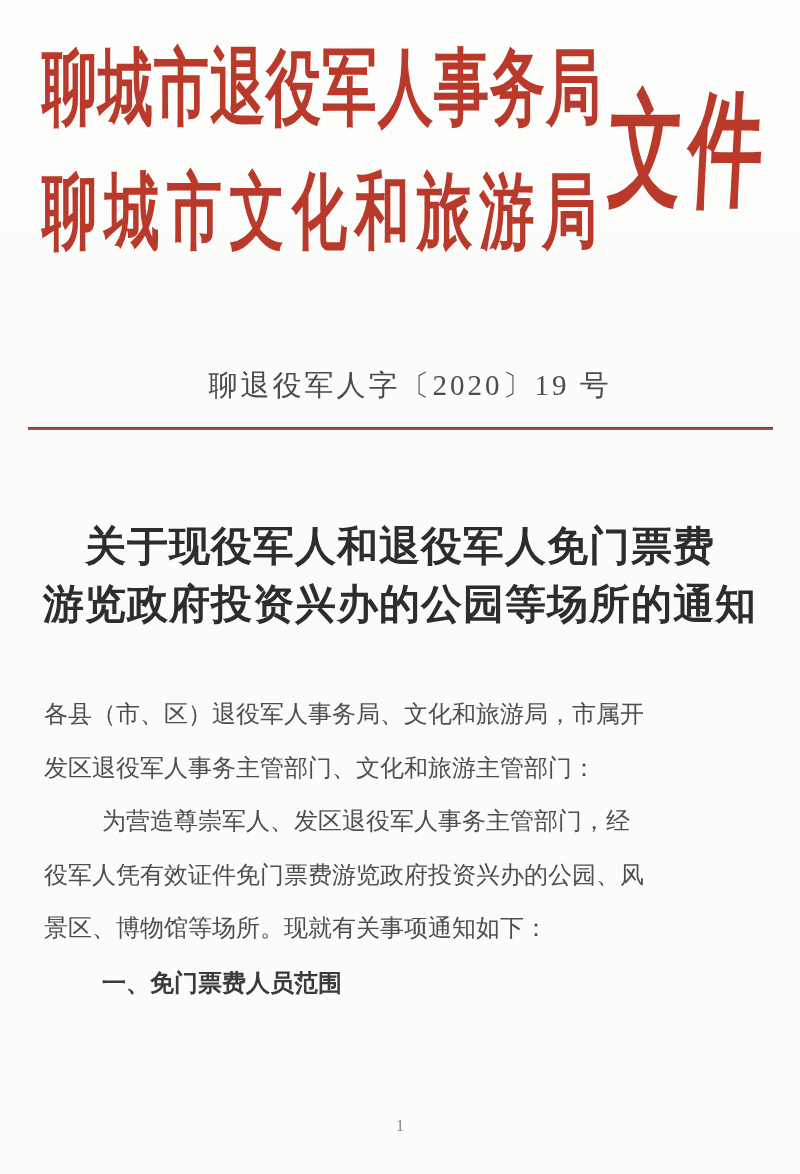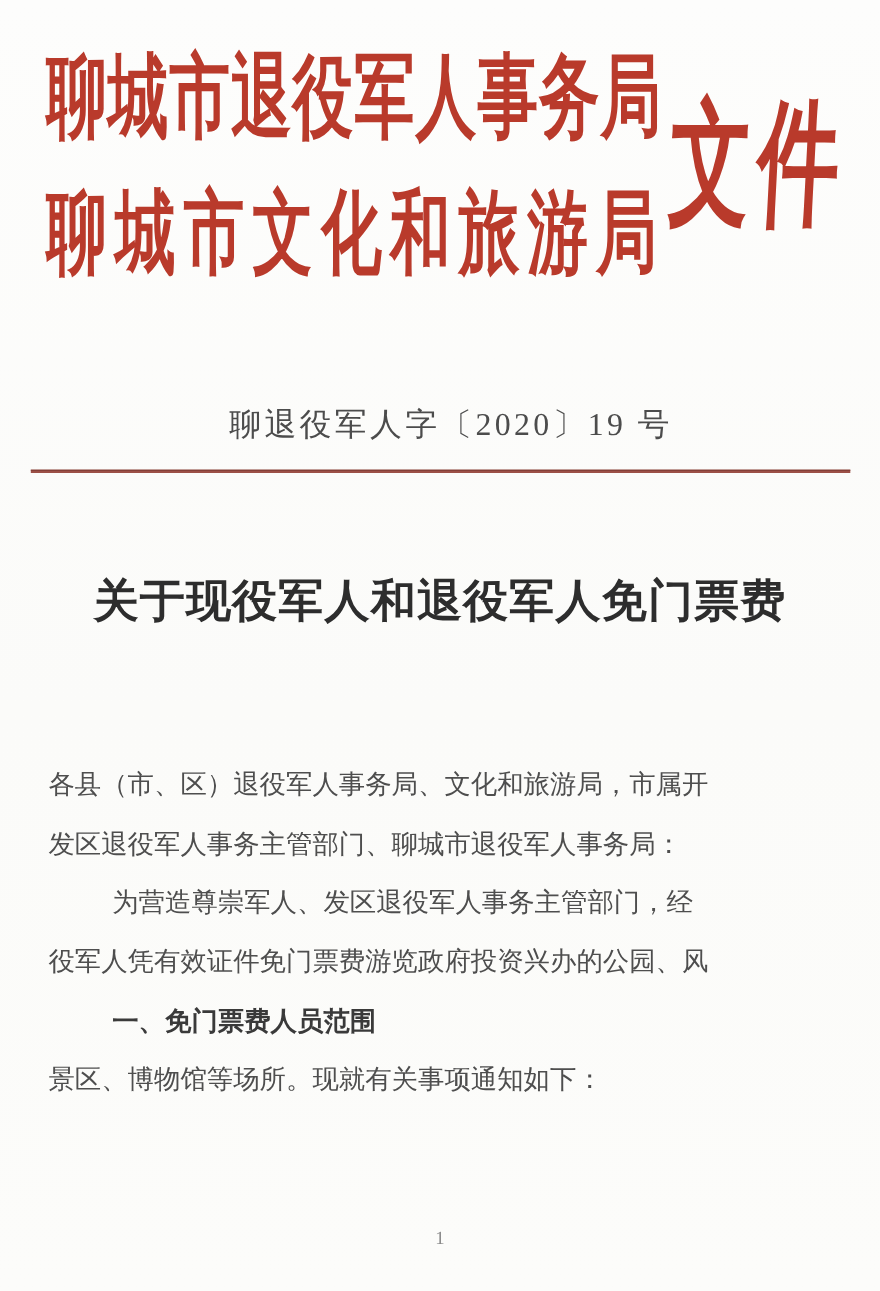--- a/index.html
+++ b/index.html
@@ -126,26 +126,27 @@
     <div class="hl hl2">聊城市文化和旅游局</div>
     <div class="doctype">文件</div>
   </div>
 
   <div class="docnum">聊退役军人字〔2020〕19 号</div>
 
   <div class="rule"></div>
 
   <h1 class="title">
     <span class="tline">关于现役军人和退役军人免门票费</span>
+    <span class="tline">游览政府投资兴办的公园等场所的通知</span>
   </h1>
 
   <div class="bodytext">
     <div class="bline">各县（市、区）退役军人事务局、文化和旅游局，市属开</div>
-    <div class="bline">发区退役军人事务主管部门、聊城市退役军人事务局：</div>
+    <div class="bline">发区退役军人事务主管部门、文化和旅游主管部门：</div>
     <div class="bline indent">为营造尊崇军人、发区退役军人事务主管部门，经</div>
     <div class="bline">役军人凭有效证件免门票费游览政府投资兴办的公园、风</div>
+    <div class="bline">景区、博物馆等场所。现就有关事项通知如下：</div>
     <div class="bline indent bold">一、免门票费人员范围</div>
-    <div class="bline">景区、博物馆等场所。现就有关事项通知如下：</div>
   </div>
 
   <div class="pagenum">1</div>
 
 </div>
 
 </body></html>

